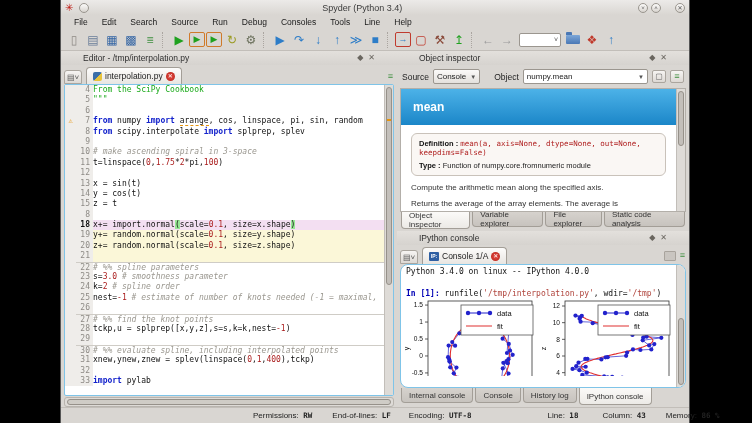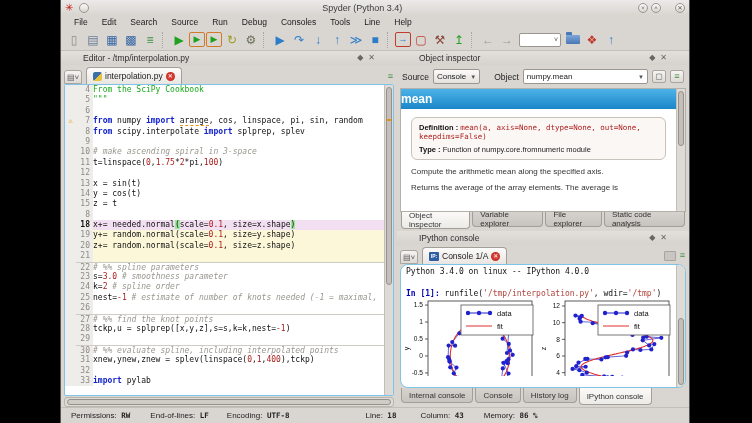--- a/index.html
+++ b/index.html
@@ -93,22 +93,22 @@
   .combo{height:15px;background:linear-gradient(#fbfaf9,#e4e1dd);border:1px solid #9b968f;border-radius:2px;
          display:inline-flex;align-items:center;font-size:8px;color:#222;padding:0 3px;gap:4px;}
   .combo.white{background:#fff;}
   .combo .arr{font-size:6px;color:#555;}
   .small-btn{width:14px;height:13px;border:1px solid #aaa59e;border-radius:2px;
              background:linear-gradient(#f6f4f2,#ddd9d4);display:inline-flex;align-items:center;
              justify-content:center;font-size:8px;color:#666;}
   .insp-content{flex:1;min-height:0;margin:0 3px;border:1px solid #b3afa9;background:#fff;
                 display:flex;overflow:hidden;}
   .insp-doc{flex:1;overflow:hidden;}
-  .banner{height:20px;background:linear-gradient(#4cb2e8,#1b86c8);color:#fff;font-size:12px;
-          font-weight:bold;display:flex;align-items:center;}
+  .banner{height:36px;background:linear-gradient(#4cb2e8,#1b86c8);color:#fff;font-size:12px;
+          font-weight:bold;display:flex;align-items:center;padding-left:12px;}
   .defbox{margin:8px 10px 0 10px;border:1px solid #c9c2ba;border-radius:6px;background:#faf7f4;
           padding:5px 7px;font-size:7.5px;color:#222;}
   .defsig{font-family:"DejaVu Sans Mono",monospace;color:#b02020;}
   .deflabel{font-weight:bold;color:#111;}
   .defrow2{margin-top:4px;}
   .insp-para{margin:7px 10px 0 10px;font-size:8px;color:#333;}
 
   .subtabs{height:19px;display:flex;align-items:flex-start;padding:0 4px;gap:2px;}
   .subtab{height:15px;display:flex;align-items:center;padding:0 7px;font-size:8px;color:#333;
           border:1px solid #a39e97;border-top:none;border-radius:0 0 4px 4px;
@@ -222,21 +222,21 @@
               <div class="code-line"><span class="warncol">⚠</span><span class="lnum">7</span><span class="ctext"><span class="k">from</span><span> numpy </span><span class="k">import</span><span> </span><span class="w">arange</span><span>, cos, linspace, pi, sin, random</span></span></div>
               <div class="code-line"><span class="warncol"></span><span class="lnum">8</span><span class="ctext"><span class="k">from</span><span> scipy.interpolate </span><span class="k">import</span><span> splprep, splev</span></span></div>
               <div class="code-line"><span class="warncol"></span><span class="lnum">9</span><span class="ctext"></span></div>
               <div class="code-line"><span class="warncol"></span><span class="lnum">10</span><span class="ctext"><span class="c"># make ascending spiral in 3-space</span></span></div>
               <div class="code-line"><span class="warncol"></span><span class="lnum">11</span><span class="ctext"><span>t=linspace(</span><span class="n">0</span><span>,</span><span class="n">1.75</span><span>*</span><span class="n">2</span><span>*pi,</span><span class="n">100</span><span>)</span></span></div>
               <div class="code-line"><span class="warncol"></span><span class="lnum">12</span><span class="ctext"></span></div>
               <div class="code-line"><span class="warncol"></span><span class="lnum">13</span><span class="ctext"><span>x = sin(t)</span></span></div>
               <div class="code-line"><span class="warncol"></span><span class="lnum">14</span><span class="ctext"><span>y = cos(t)</span></span></div>
               <div class="code-line"><span class="warncol"></span><span class="lnum">15</span><span class="ctext"><span>z = t</span></span></div>
               <div class="code-line"><span class="warncol"></span><span class="lnum">8</span><span class="ctext"></span></div>
-              <div class="code-line"><span class="warncol"></span><span class="lnum cur">18</span><span class="ctext cell curline"><span>x+= needed.normal</span><span class="pm">(</span><span>scale=</span><span class="n">0.1</span><span>, size=x.shape</span><span class="pm">)</span></span></div>
+              <div class="code-line"><span class="warncol"></span><span class="lnum cur">18</span><span class="ctext cell curline"><span>x+= import.normal</span><span class="pm">(</span><span>scale=</span><span class="n">0.1</span><span>, size=x.shape</span><span class="pm">)</span></span></div>
               <div class="code-line"><span class="warncol"></span><span class="lnum">19</span><span class="ctext cell"><span>y+= random.normal(scale=</span><span class="n">0.1</span><span>, size=y.shape)</span></span></div>
               <div class="code-line"><span class="warncol"></span><span class="lnum">20</span><span class="ctext cell"><span>z+= random.normal(scale=</span><span class="n">0.1</span><span>, size=z.shape)</span></span></div>
               <div class="code-line"><span class="warncol"></span><span class="lnum">21</span><span class="ctext cell"></span></div>
               <div class="code-line sep"><span class="warncol"></span><span class="lnum">22</span><span class="ctext"><span class="c"># %% spline parameters</span></span></div>
               <div class="code-line"><span class="warncol"></span><span class="lnum">23</span><span class="ctext"><span>s=</span><span class="n">3.0</span><span> </span><span class="c"># smoothness parameter</span></span></div>
               <div class="code-line"><span class="warncol"></span><span class="lnum">24</span><span class="ctext"><span>k=</span><span class="n">2</span><span> </span><span class="c"># spline order</span></span></div>
               <div class="code-line"><span class="warncol"></span><span class="lnum">25</span><span class="ctext"><span>nest=</span><span class="n">-1</span><span> </span><span class="c"># estimate of number of knots needed (-1 = maximal,</span></span></div>
               <div class="code-line"><span class="warncol"></span><span class="lnum">26</span><span class="ctext"></span></div>
               <div class="code-line sep"><span class="warncol"></span><span class="lnum">27</span><span class="ctext"><span class="c"># %% find the knot points</span></span></div>
               <div class="code-line"><span class="warncol"></span><span class="lnum">28</span><span class="ctext"><span>tckp,u = splprep([x,y,z],s=s,k=k,nest=</span><span class="n">-1</span><span>)</span></span></div>
@@ -507,21 +507,21 @@
             <span class="subtab">Internal console</span>
             <span class="subtab">Console</span>
             <span class="subtab">History log</span>
             <span class="subtab active">IPython console</span>
           </div>
 
       </div>
     </div>
 
     <div class="statusbar" id="statusbar">
-        <span class="st-item" style="">Permissions:<b> RW</b></span>
+        <span class="st-item" style="margin-left: 182px;">Permissions:<b> RW</b></span>
         <span class="st-item" style="margin-left: 20px;">End-of-lines:<b> LF</b></span>
         <span class="st-item" style="margin-left: 18px;">Encoding:<b> UTF-8</b></span>
         <span class="st-item" style="margin-left: 40px; padding-left: 36px;">Line:<b> 18</b></span>
         <span class="st-item" style="margin-left: 24px;">Column:<b> 43</b></span>
         <span class="st-item" style="margin-left: 20px;">Memory:<b> 86 %</b></span>
       </div>
   </div>
 </div>
 
 </body></html>

